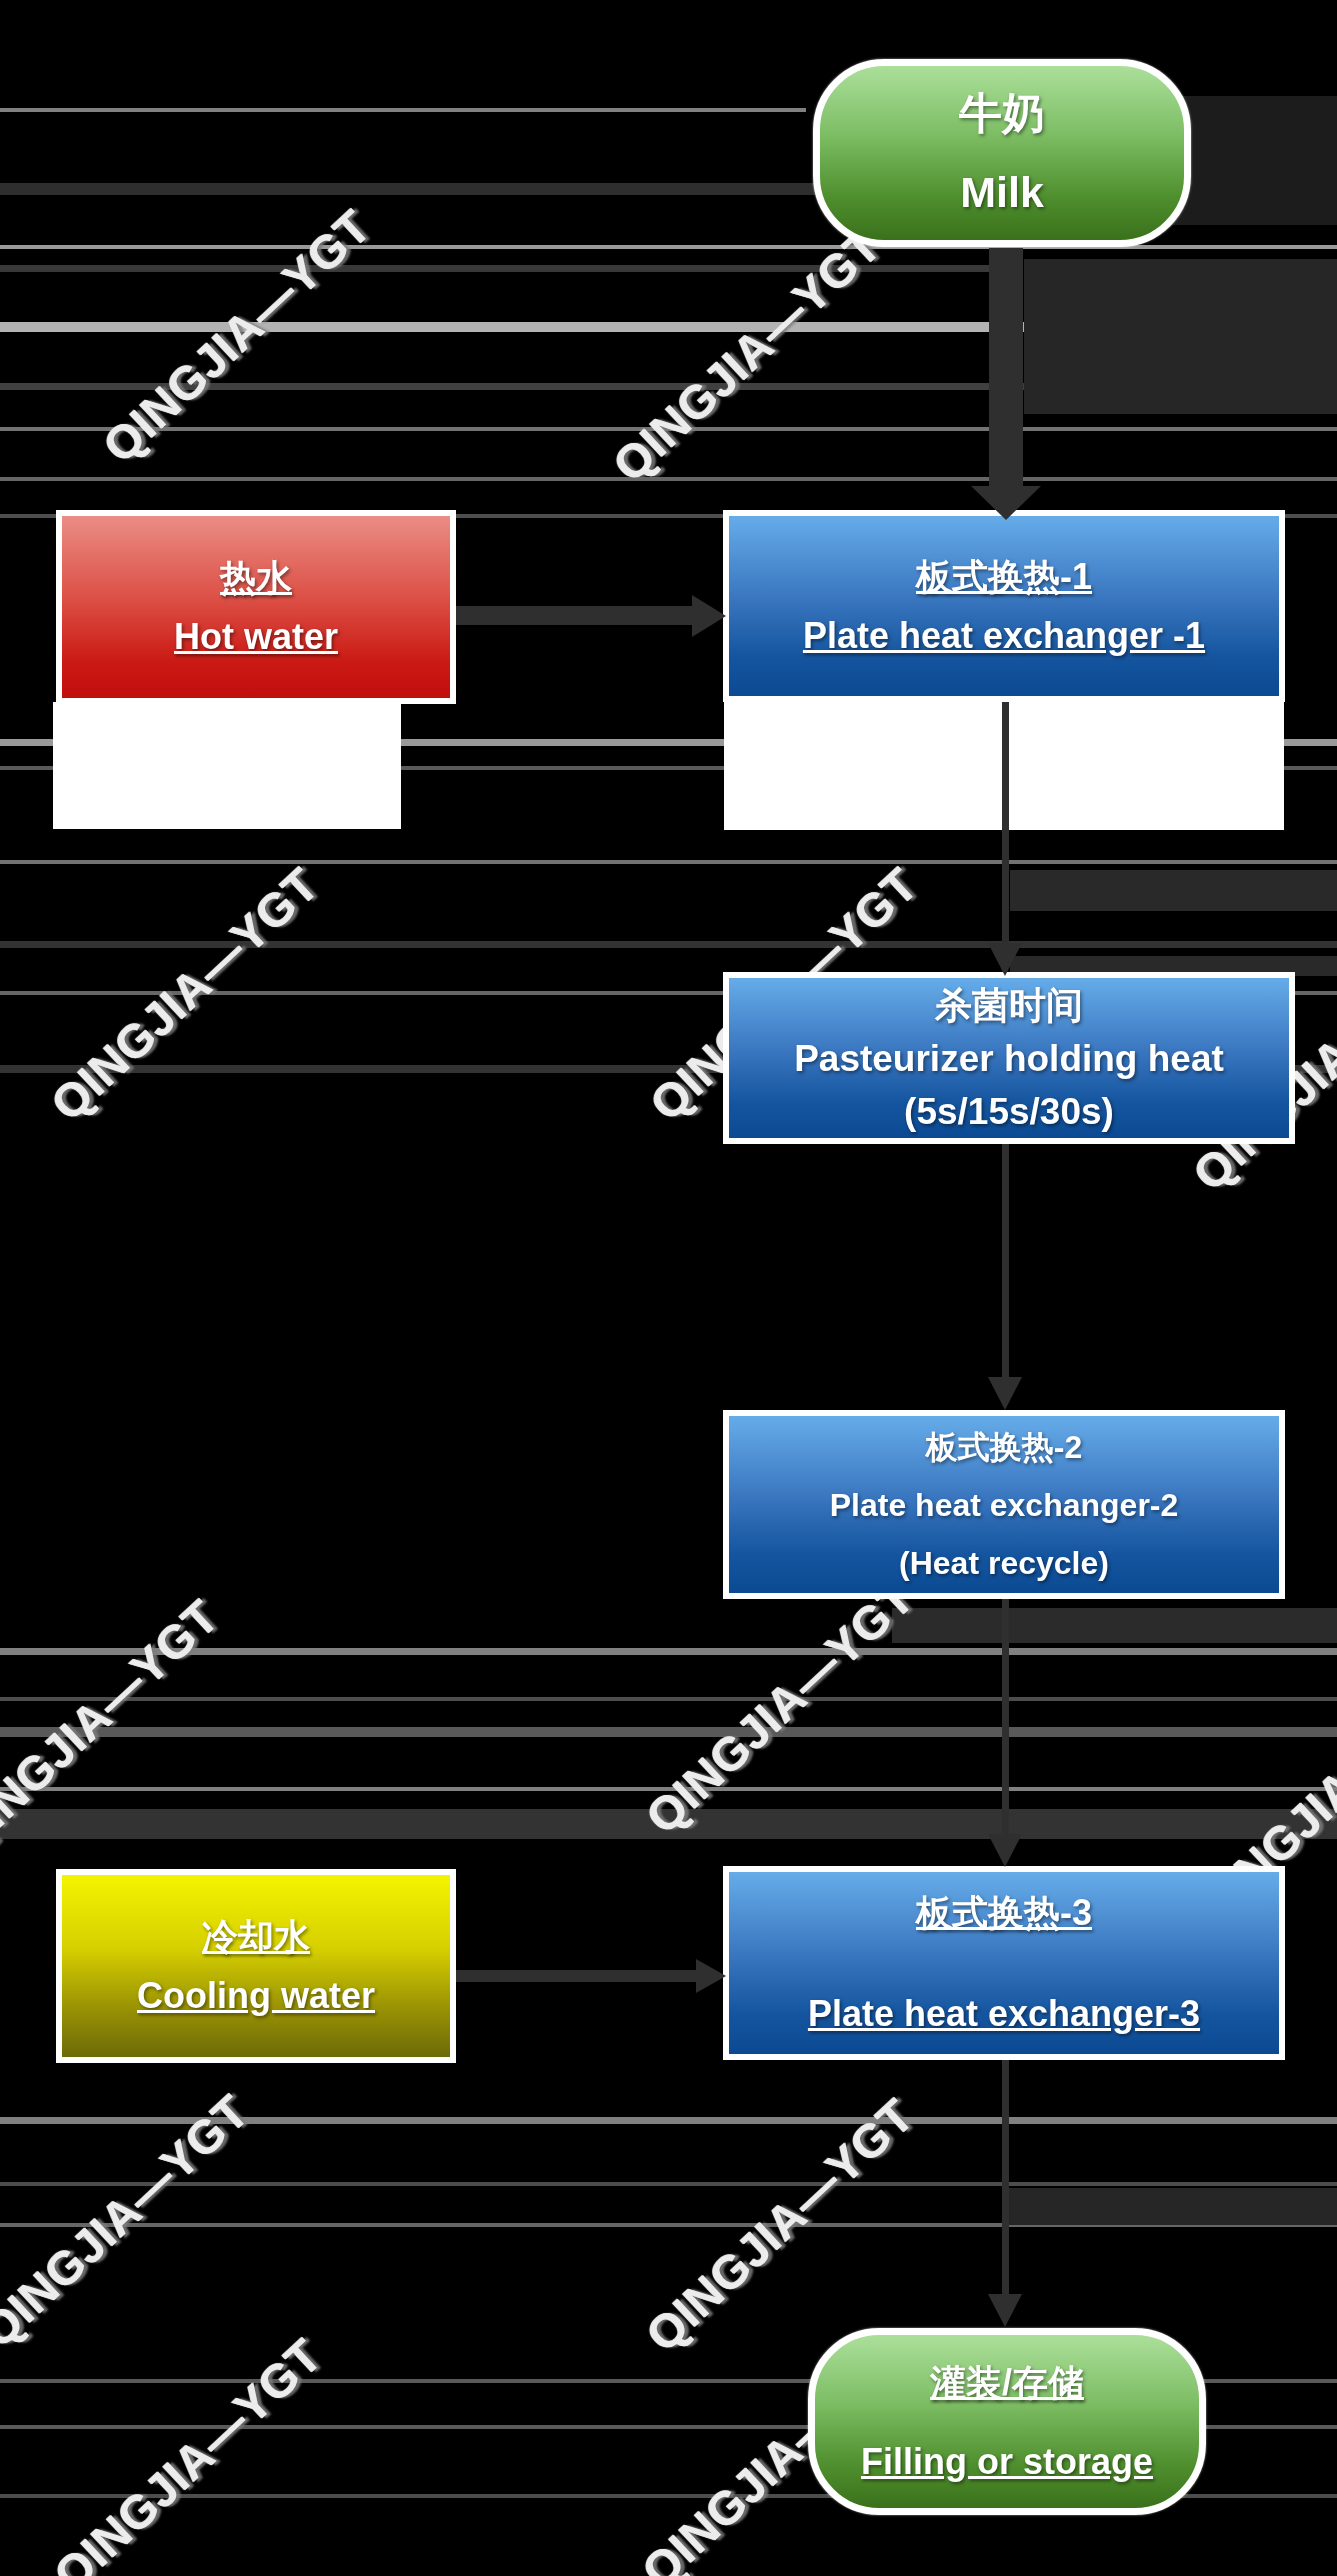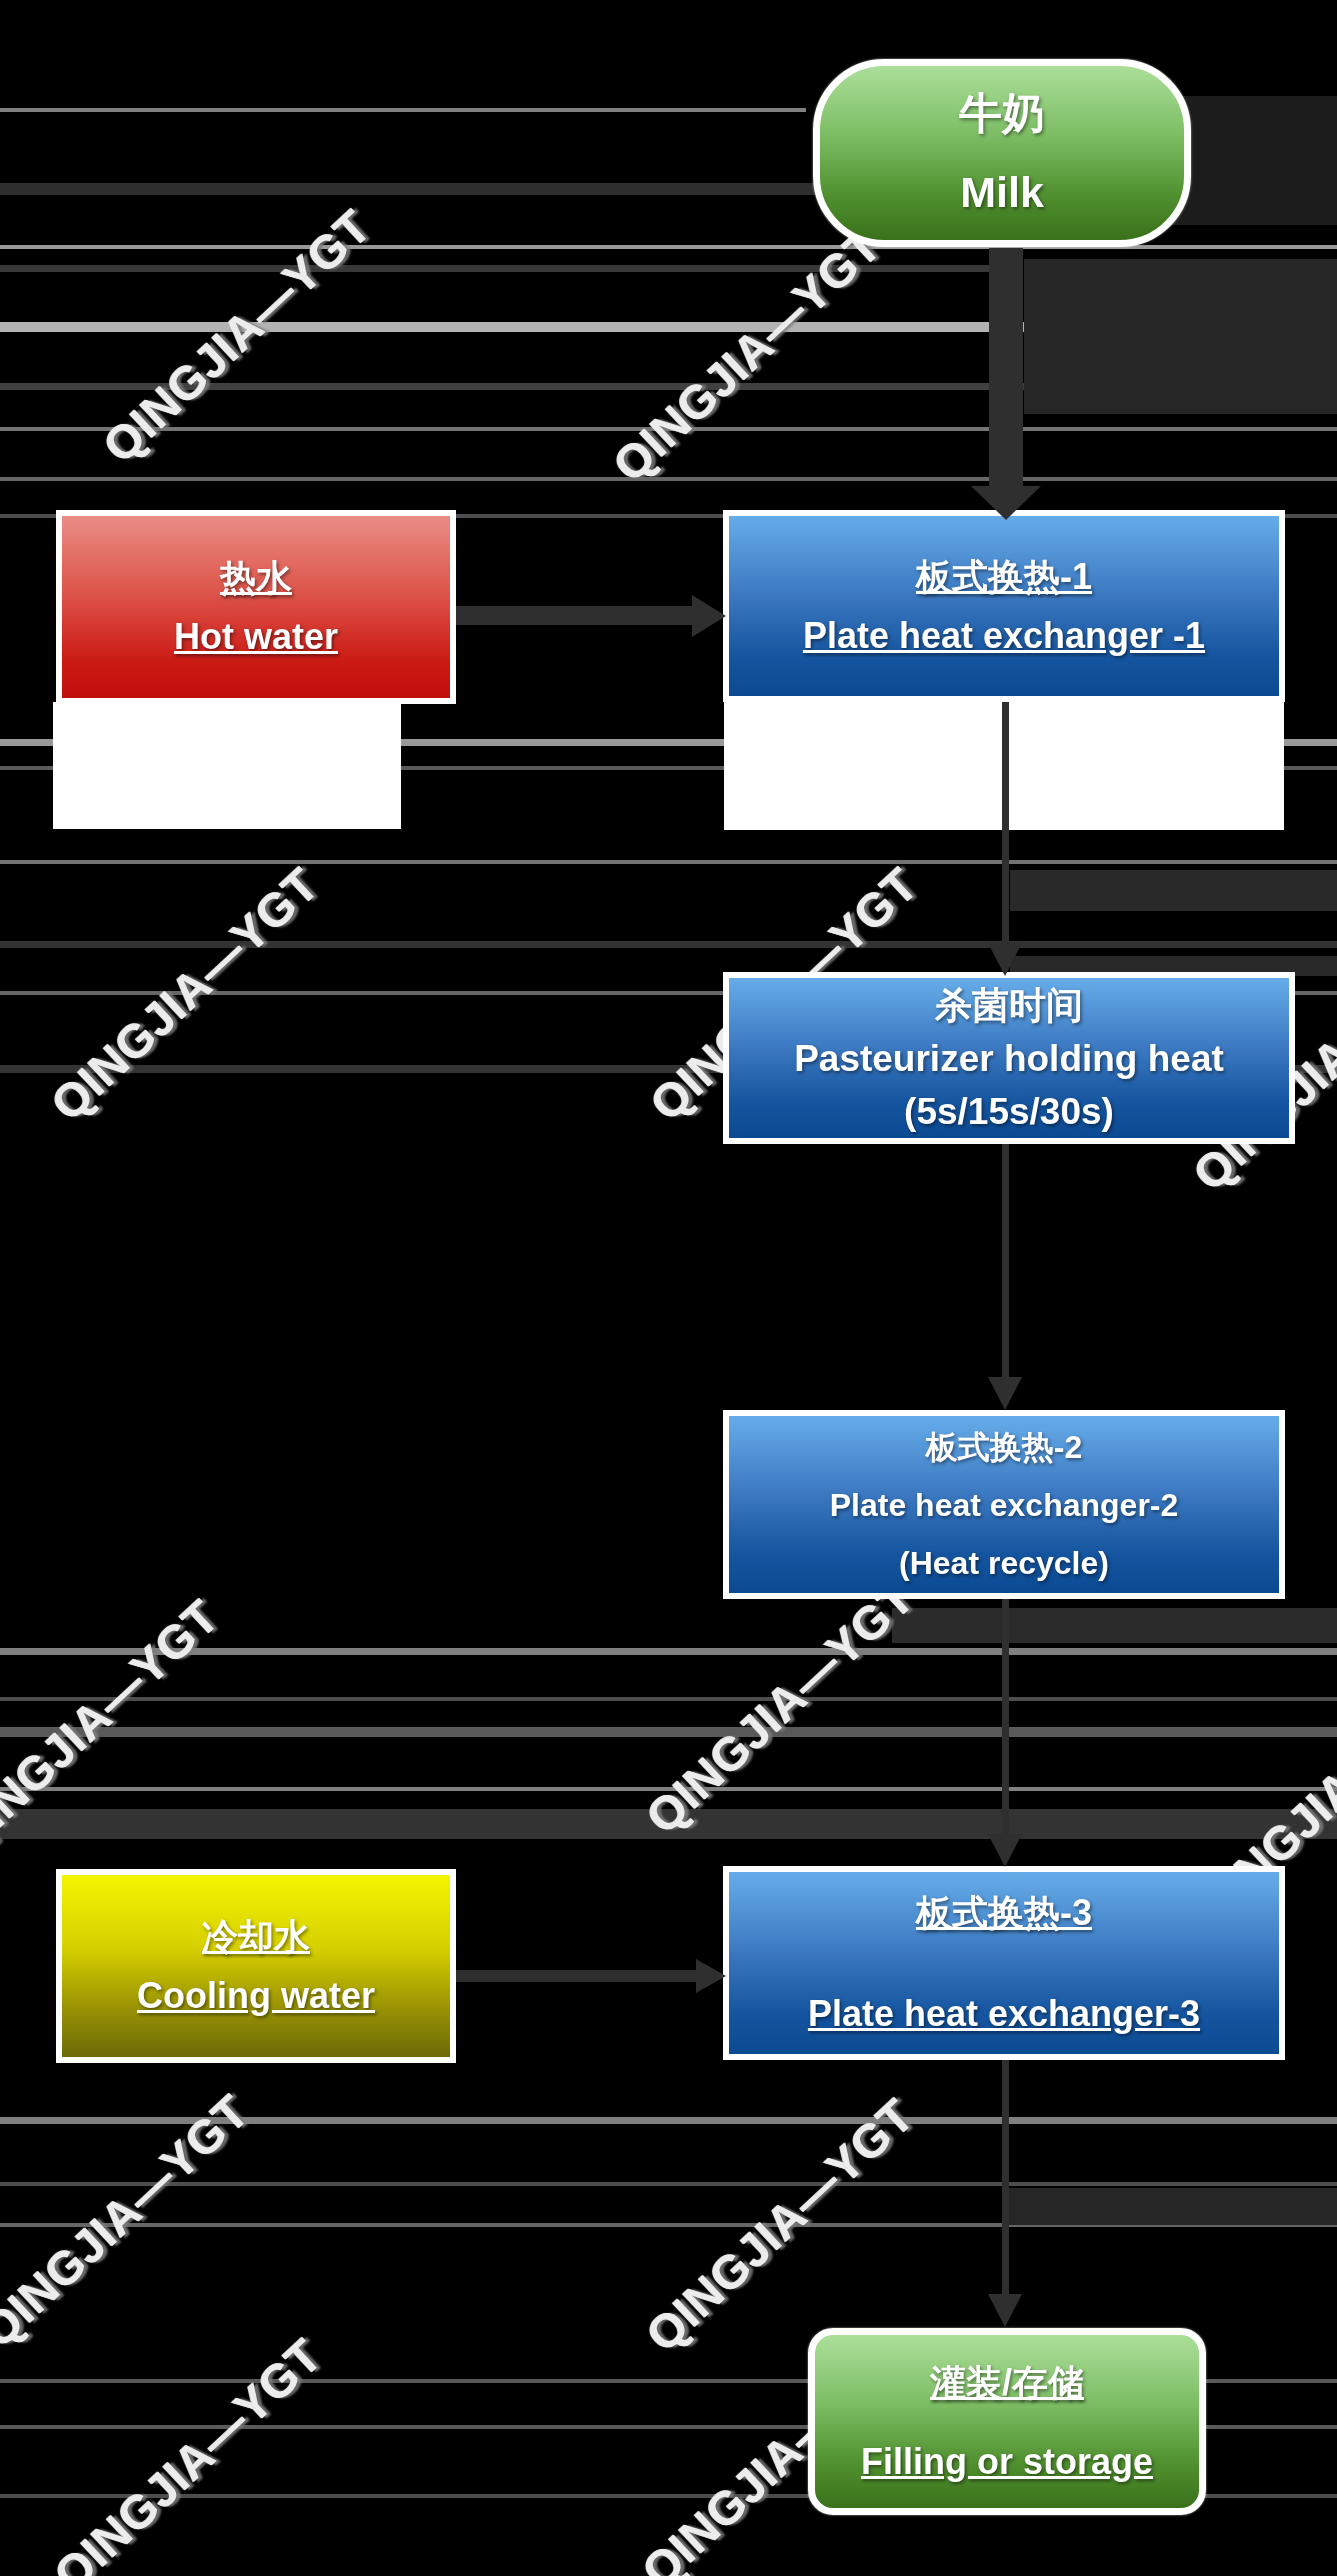--- a/index.html
+++ b/index.html
@@ -126,21 +126,21 @@
   <div class="box yellow fs55" style="left:56px;top:1869px;width:400px;height:194px;align-items:center;">
     <span class="ln">冷却水</span>
     <span class="ln">Cooling water</span>
   </div>
 
   <div class="box blue fs55" style="left:723px;top:1866px;width:562px;height:194px;gap:42px;">
     <span class="ln">板式换热-3</span>
     <span class="ln">Plate heat exchanger-3</span>
   </div>
 
-  <div class="box pill green fs55" style="left:808px;top:2328px;width:398px;height:187px;border-radius:25px;">
+  <div class="box pill green fs55" style="left:808px;top:2328px;width:398px;height:187px;">
     <span class="ln">灌装/存储</span>
     <span class="ln">Filling or storage</span>
   </div>
 
   <div class="sh" style="left:989px;top:248px;width:34px;height:239px;"></div>
   <div class="tri tri-down-big" style="left:971px;top:486px;"></div>
 
   <div class="sh" style="left:456px;top:606px;width:240px;height:19px;"></div>
   <div class="tri tri-right" style="left:692px;top:595px;"></div>
 

